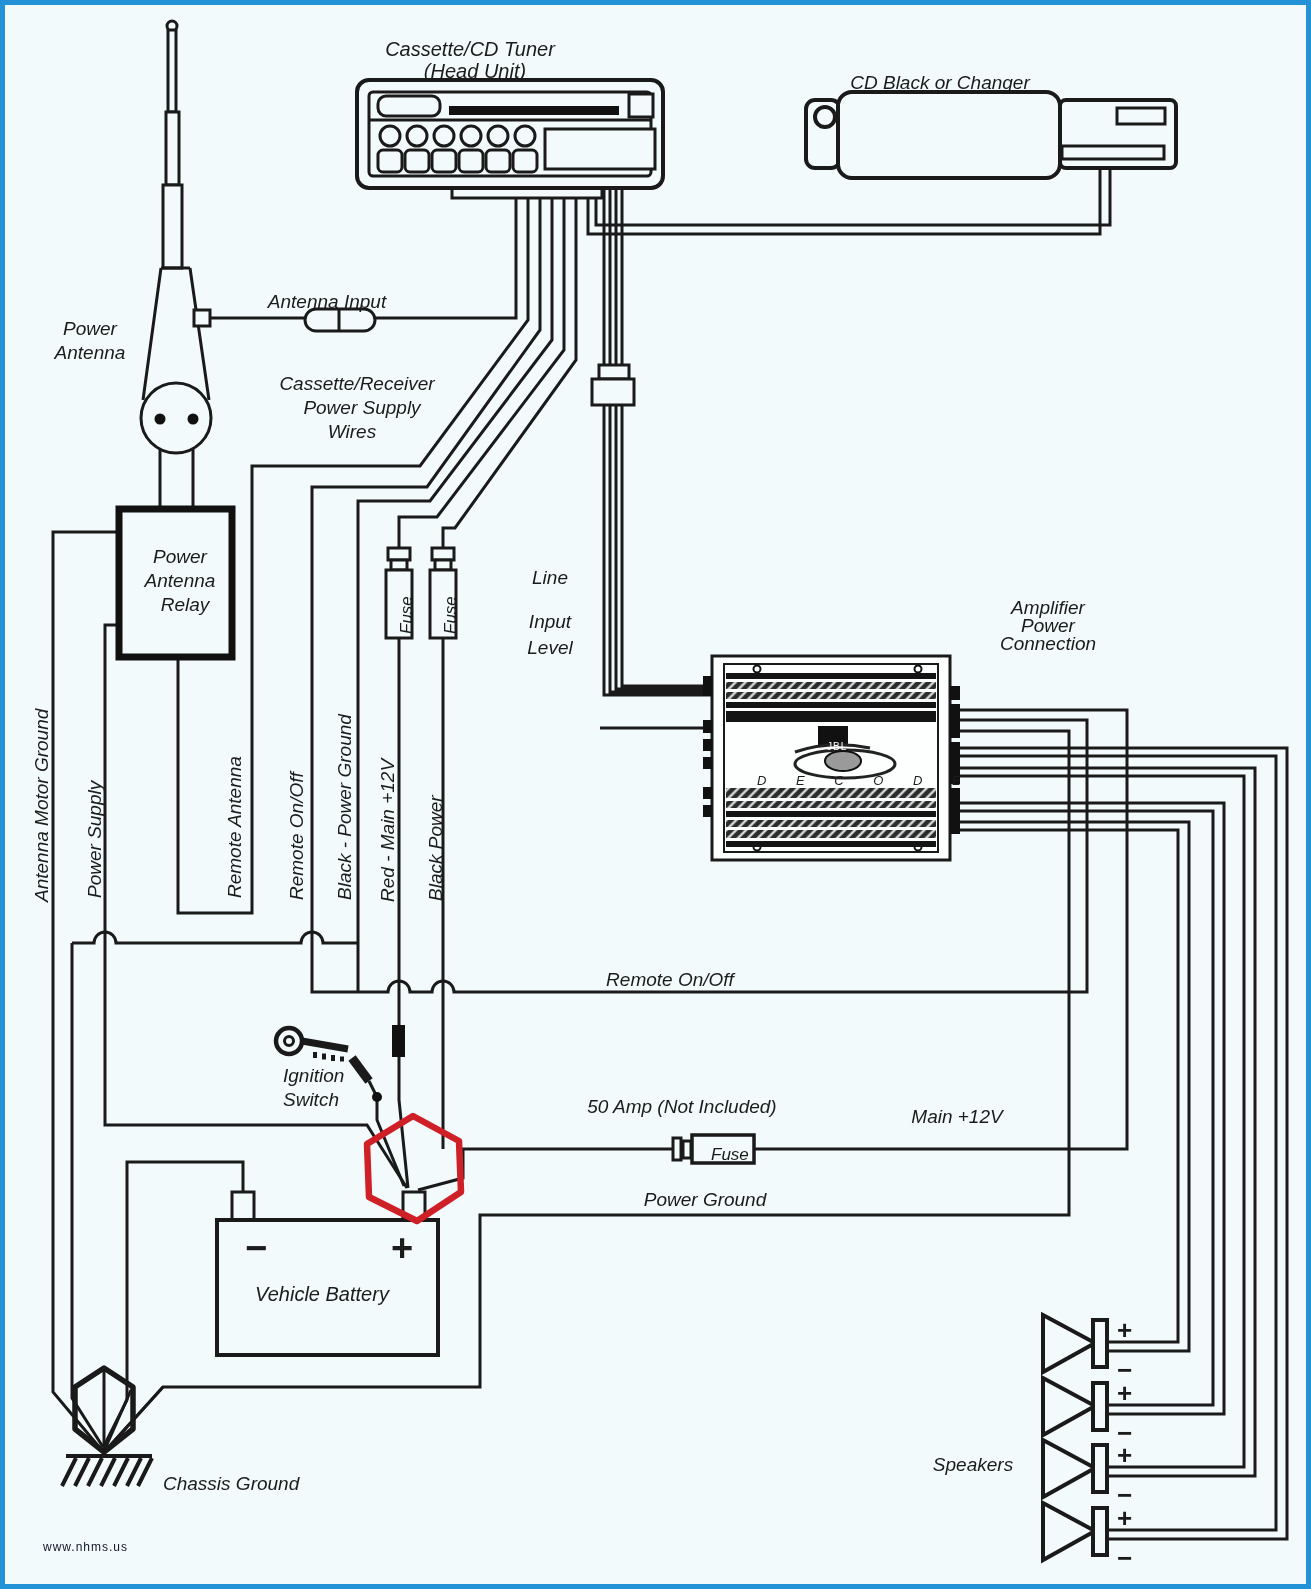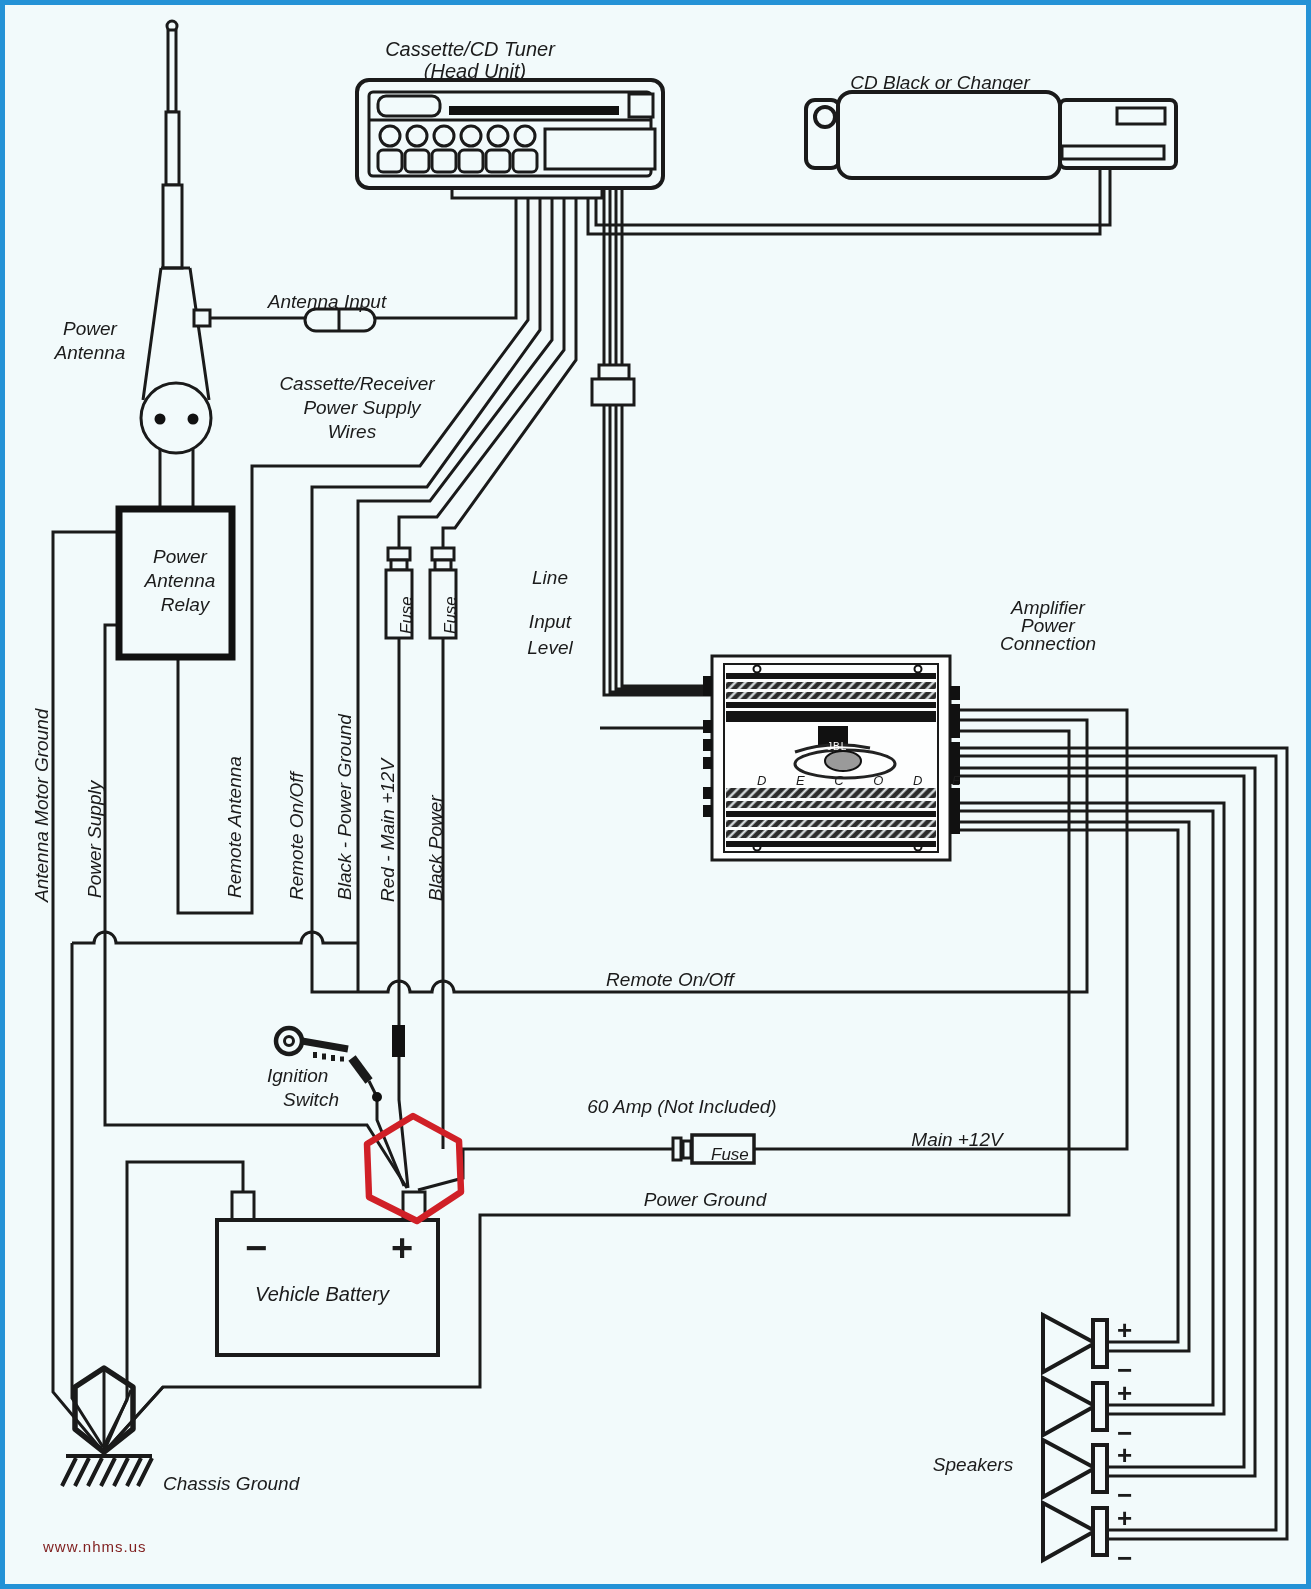--- a/index.html
+++ b/index.html
@@ -17,21 +17,21 @@
     font-size:19px;line-height:22px;white-space:nowrap;
   }
   .ctr{transform:translateX(-50%);text-align:center;}
   .rot{transform:rotate(-90deg);transform-origin:0 0;}
   .fuse-v{font-size:17px;}
   .big{font-size:20px;}
   .term{font-style:normal;font-weight:bold;font-size:26px;line-height:26px;}
   .bat-term{font-style:normal;font-weight:bold;font-size:38px;line-height:38px;}
   .amp-model{font-size:13px;letter-spacing:13px;color:#1d1d1d;}
   .jbl{font-style:normal;font-weight:normal;font-size:10px;color:#fff;letter-spacing:1px;}
-  .watermark{color:#7f1d1d;font-style:normal;font-size:15px;letter-spacing:1px;}
+  .watermark{color:#0f172a;font-style:normal;font-size:12px;letter-spacing:1px;}
 </style>
 </head>
 <body>
 
 <div id="stage">
 
 <svg width="1301" height="1579" viewBox="5 5 1301 1579">
   <defs>
     <pattern id="hch" width="7" height="7" patternUnits="userSpaceOnUse" patternTransform="rotate(45)">
       <rect width="7" height="7" fill="#2b2b2b"></rect>
@@ -268,25 +268,25 @@
 <div class="lbl rot" style="left:281px;top:895px;">Remote On/Off</div>
 <div class="lbl rot" style="left:329px;top:895px;">Black - Power Ground</div>
 <div class="lbl rot" style="left:372px;top:897px;">Red - Main +12V</div>
 <div class="lbl rot" style="left:420px;top:896px;">Black Power</div>
 
 <div class="lbl rot fuse-v" style="left:391px;top:629px;">Fuse</div>
 <div class="lbl rot fuse-v" style="left:435px;top:629px;">Fuse</div>
 <div class="lbl fuse-v" style="left:706px;top:1139px;">Fuse</div>
 
 <div class="lbl ctr" style="left:665px;top:964px;">Remote On/Off</div>
-<div class="lbl ctr" style="left:677px;top:1091px;">60 Amp (Not Included)</div>
-<div class="lbl ctr" style="left:952px;top:1101px;margin-top:23px;">Main +12V</div>
+<div class="lbl ctr" style="left:677px;top:1091px;">50 Amp (Not Included)</div>
+<div class="lbl ctr" style="left:952px;top:1101px;">Main +12V</div>
 <div class="lbl ctr" style="left:700px;top:1184px;">Power Ground</div>
 
-<div class="lbl" style="left:262px;top:1060px;text-align:right;">Ignition</div>
+<div class="lbl" style="left:278px;top:1060px;text-align:right;">Ignition</div>
 <div class="lbl" style="left:278px;top:1084px;">Switch</div>
 
 <div class="lbl bat-term" style="left:240px;top:1224px;">−</div>
 <div class="lbl bat-term" style="left:386px;top:1224px;">+</div>
 <div class="lbl ctr big" style="left:317px;top:1278px;">Vehicle Battery</div>
 
 <div class="lbl ctr" style="left:968px;top:1449px;">Speakers</div>
 
 <div class="lbl term" style="left:1112px;top:1312px;">+</div>
 <div class="lbl term" style="left:1112px;top:1352px;">−</div>

